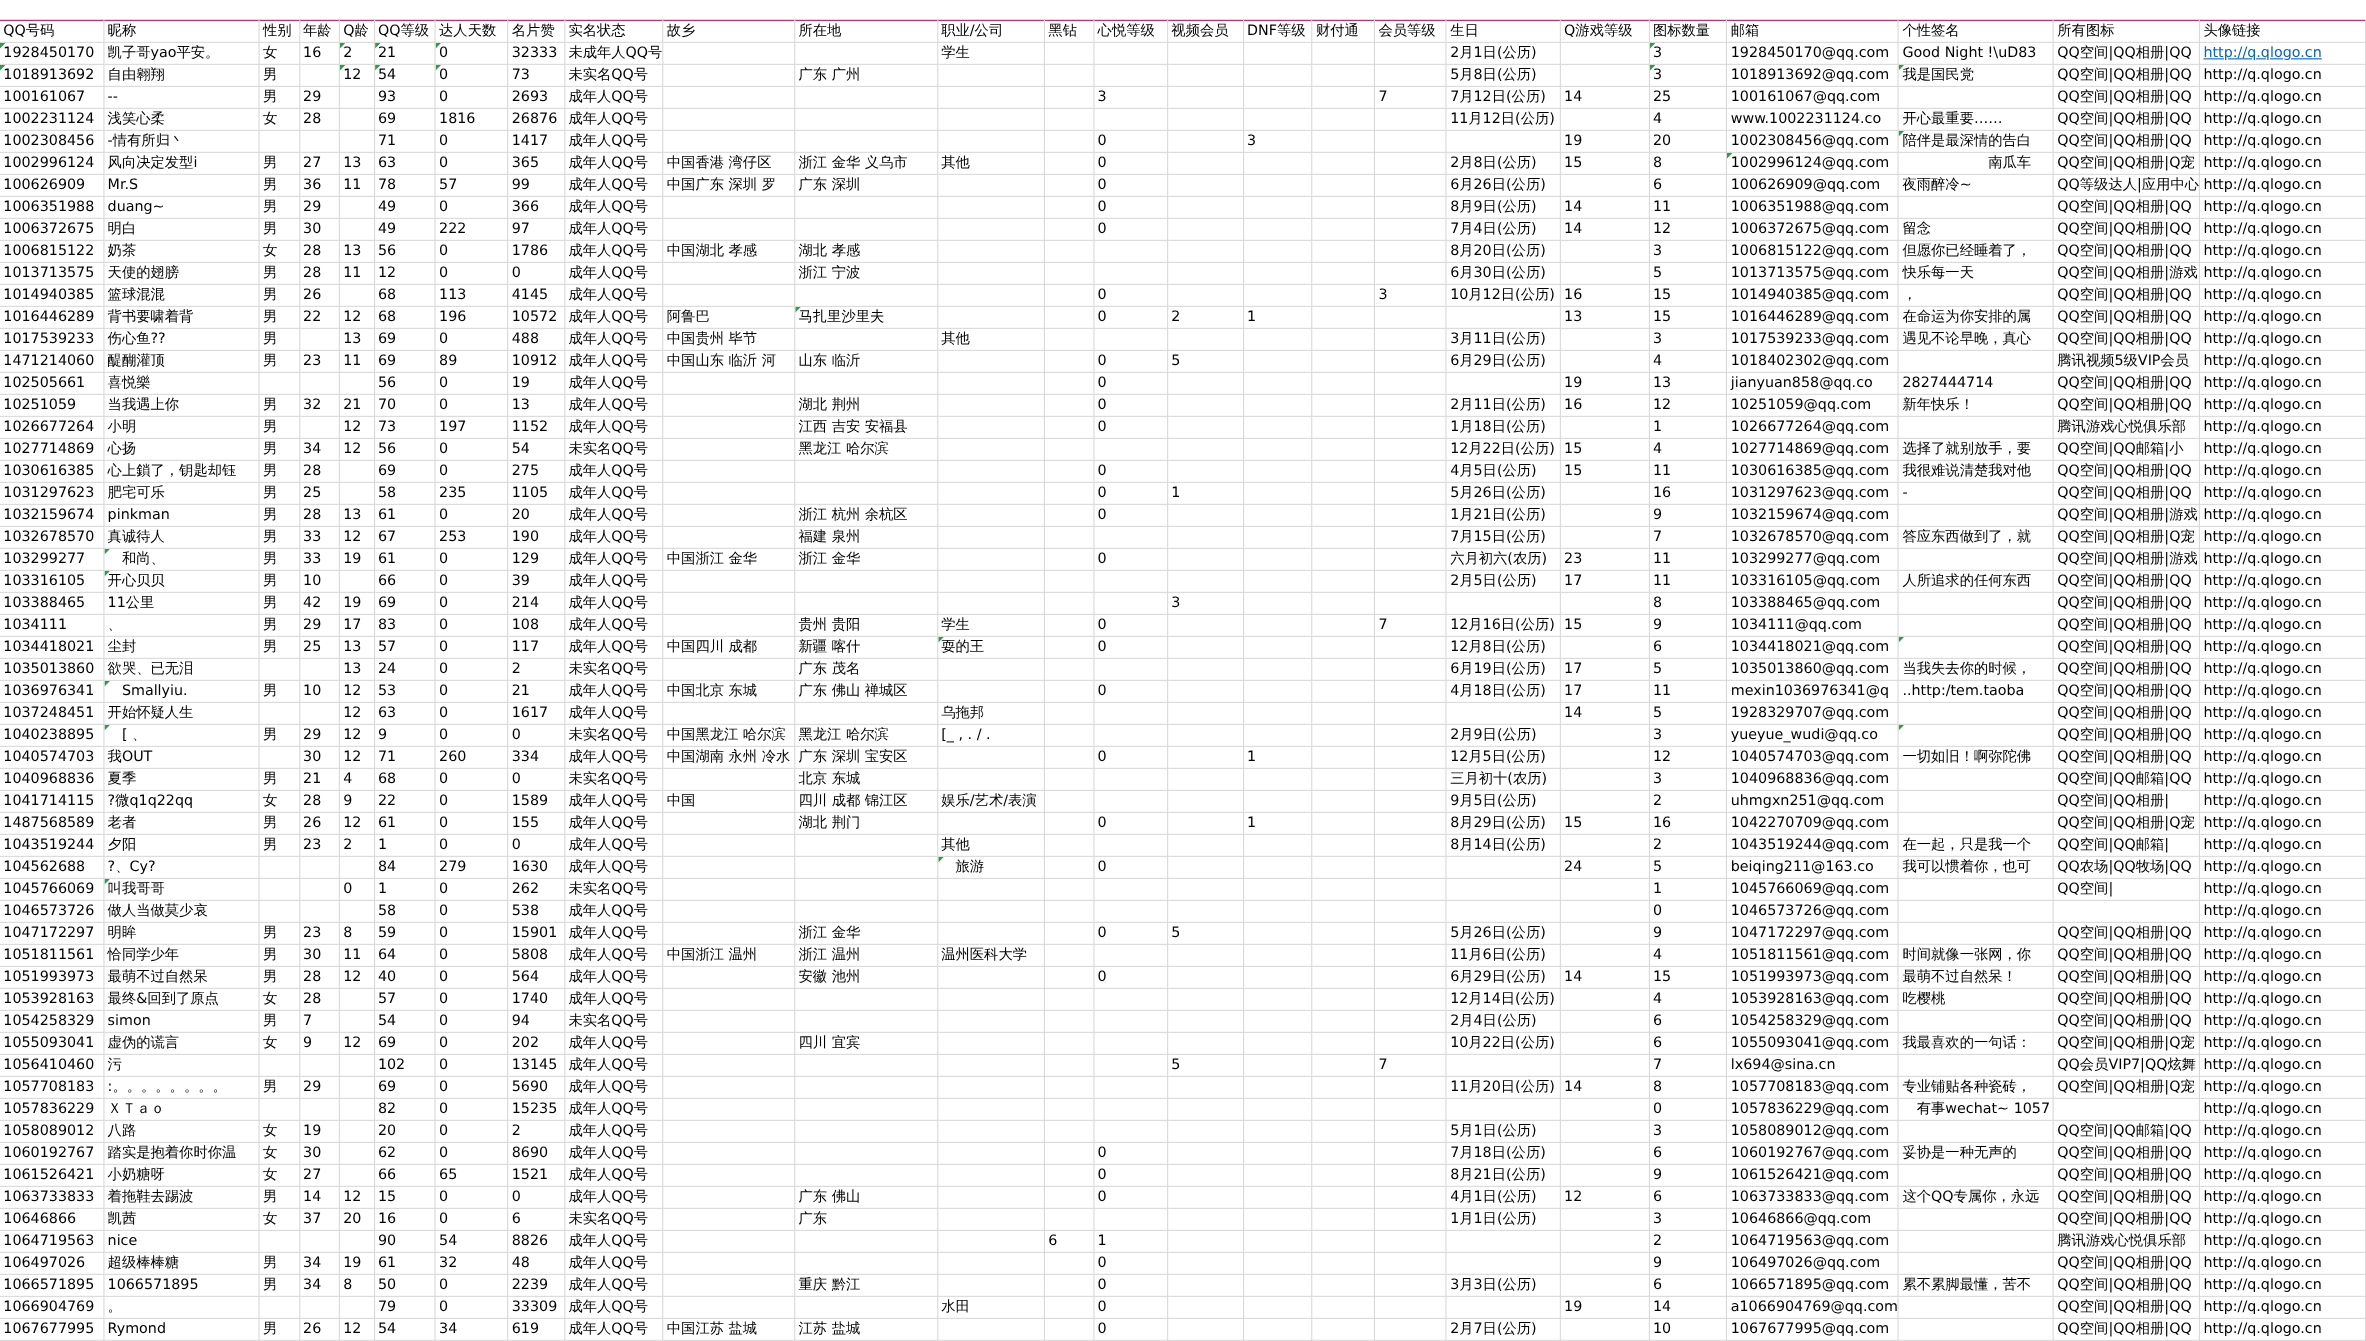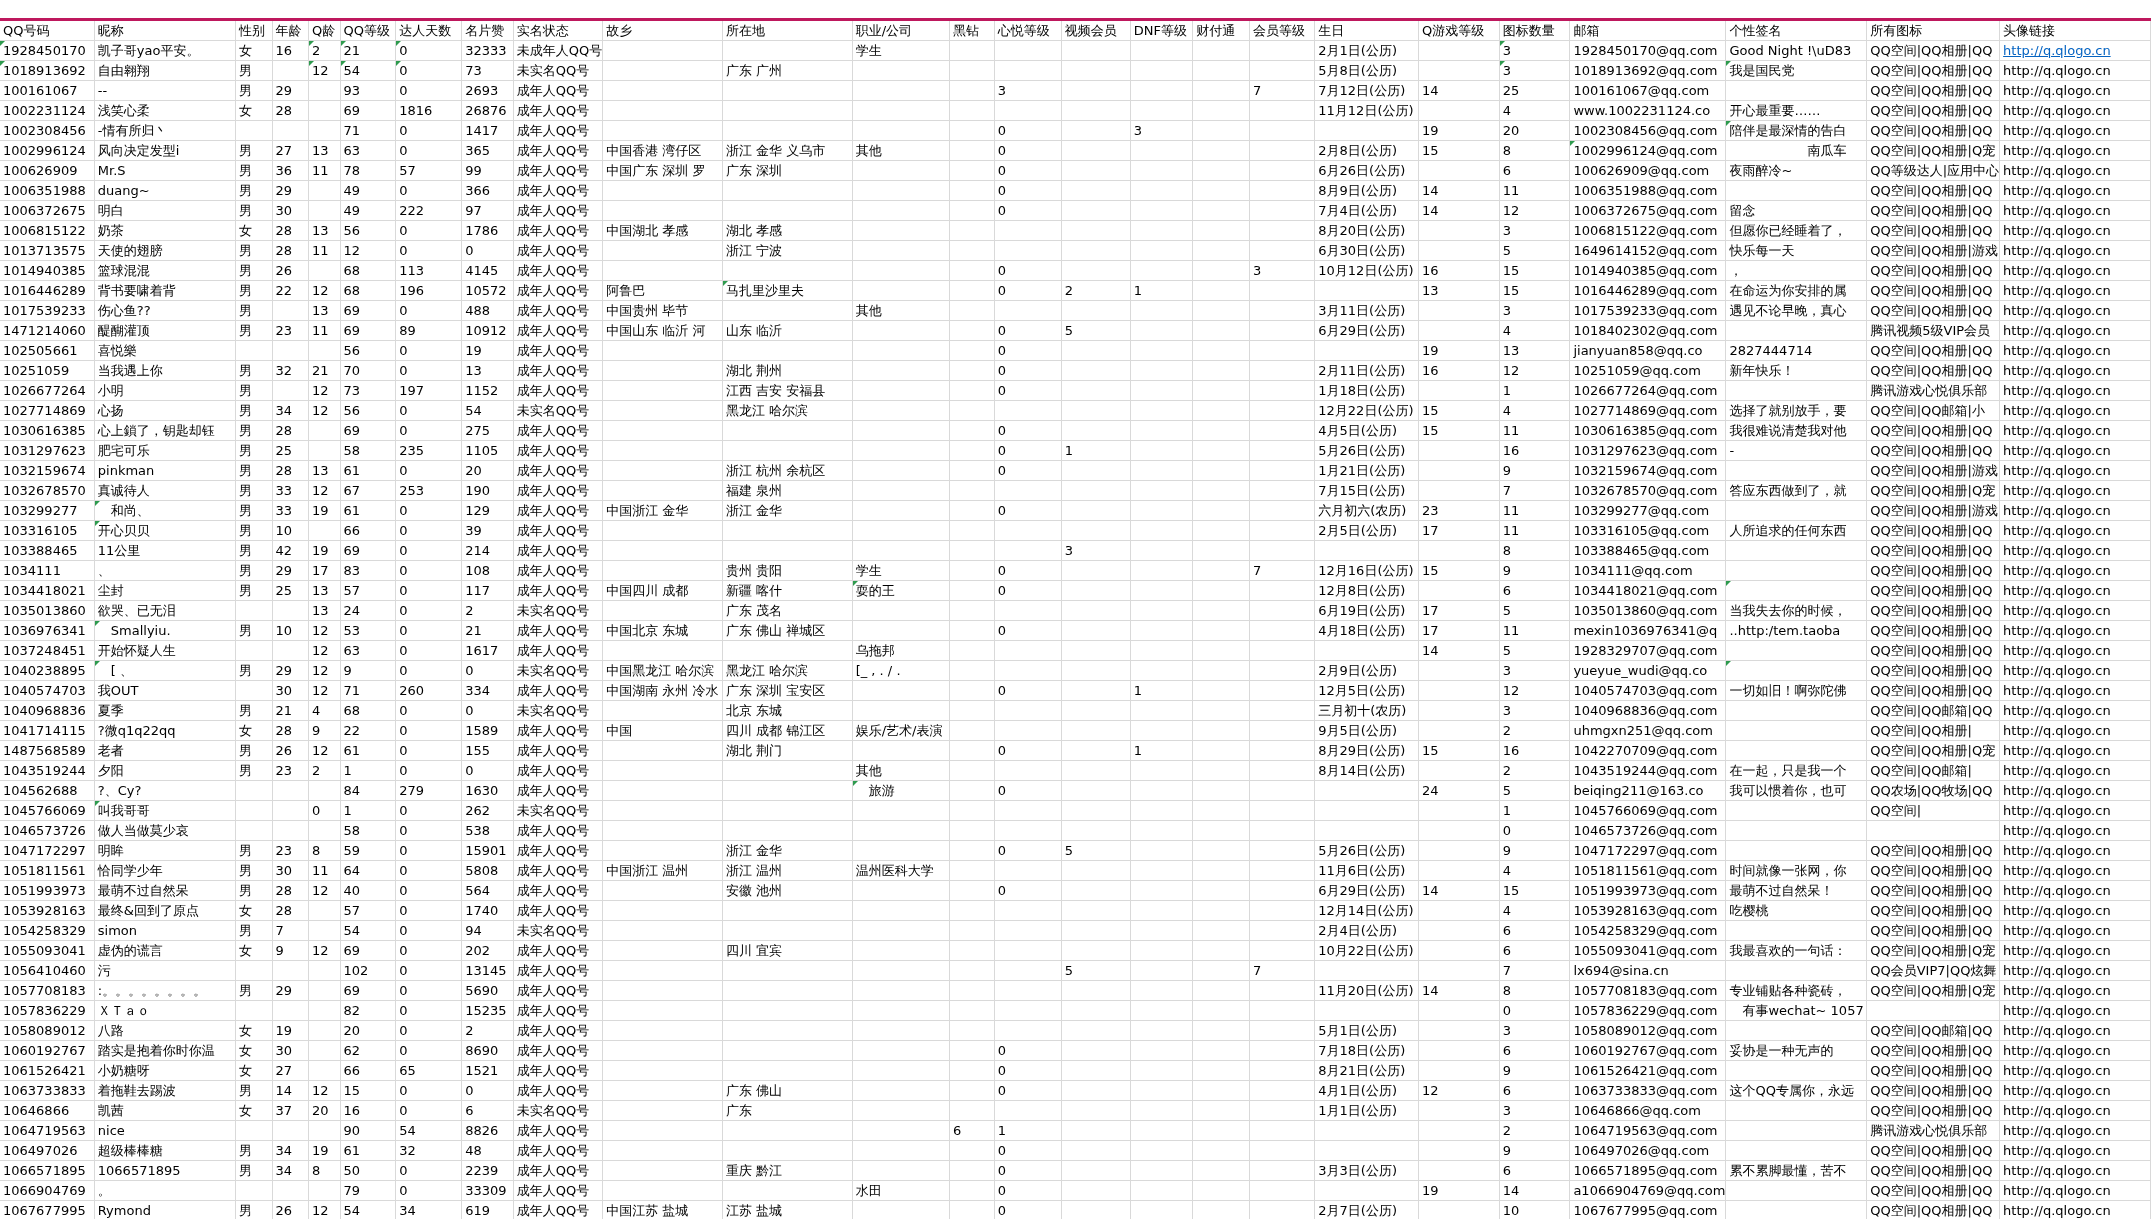--- a/index.html
+++ b/index.html
@@ -3,21 +3,21 @@
 <meta charset="utf-8">
 <style>
   html,body{margin:0;padding:0;background:#ffffff;}
   body{width:2151px;height:1219px;overflow:hidden;font-family:"DejaVu Sans",sans-serif;}
   #sheet{position:absolute;top:18px;left:0;}
   table{border-collapse:collapse;table-layout:fixed;}
   td,th{height:20px;max-height:20px;line-height:19px;padding:0 0 0 3px;margin:0;
         border-right:1px solid #d9d9d9;border-bottom:1px solid #d9d9d9;
         font-size:13px;font-weight:normal;color:#000;text-align:left;
         white-space:nowrap;overflow:hidden;position:relative;box-sizing:border-box;}
-  thead th{border-top:3px solid #be185d;}
+  thead th{border-top:1px solid #be185d;}
   .gt::after{content:"";position:absolute;top:0;left:0;width:0;height:0;
              border-top:5px solid #2e9b4e;border-right:5px solid transparent;}
   .hlink{color:#0563c1;text-decoration:underline;}
 </style>
 </head>
 <body>
 
 <div id="sheet">
   <table>
     <colgroup id="cols">
@@ -362,21 +362,21 @@
           <td></td>
           <td></td>
           <td></td>
           <td></td>
           <td></td>
           <td></td>
           <td></td>
           <td>6月30日(公历)</td>
           <td></td>
           <td>5</td>
-          <td>1649614152@qq.com</td>
+          <td>1013713575@qq.com</td>
           <td>快乐每一天</td>
           <td>QQ空间|QQ相册|游戏</td>
           <td>http://q.qlogo.cn</td>
         </tr>
         <tr>
           <td>1014940385</td>
           <td>篮球混混</td>
           <td>男</td>
           <td>26</td>
           <td></td>

